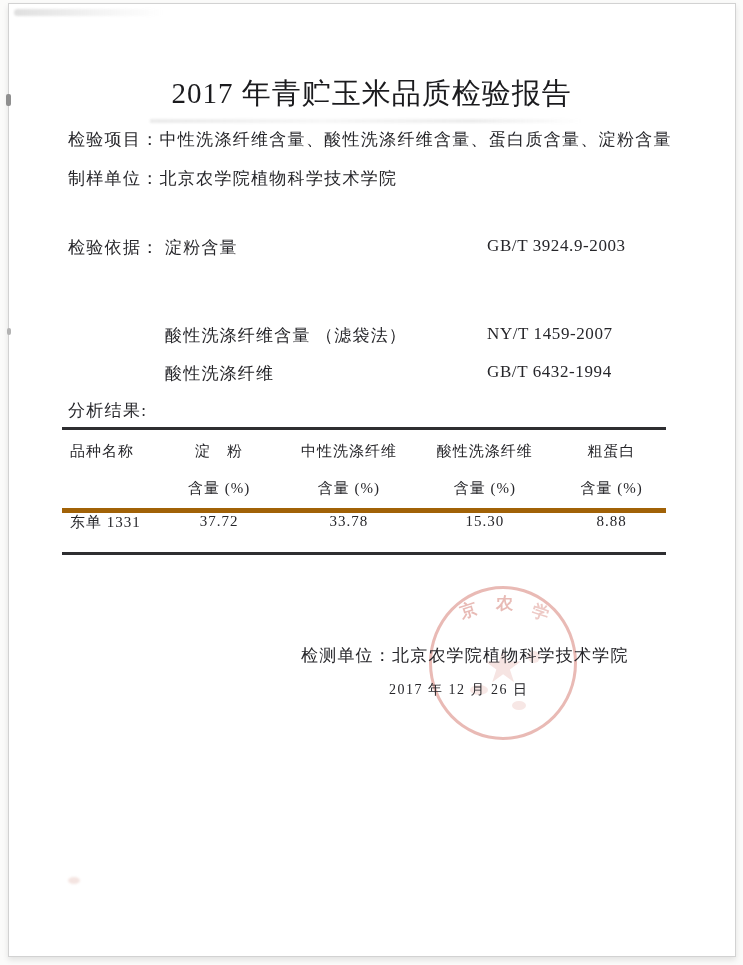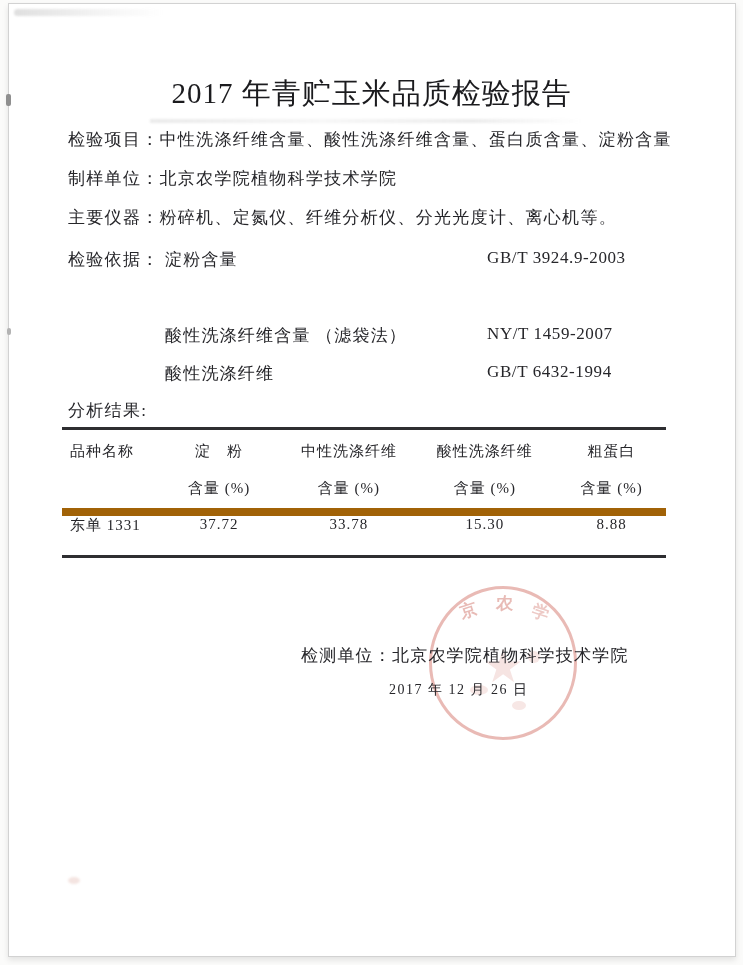--- a/index.html
+++ b/index.html
@@ -21,21 +21,21 @@
   }
   .field-line{left:68px;font-size:17px;letter-spacing:1.3px;white-space:nowrap;}
   .field-label{font-weight:normal;}
   .basis-row{left:0;width:100%;height:22px;}
   .basis-label{position:absolute;left:68px;font-size:17px;letter-spacing:1.3px;}
   .basis-item{position:absolute;left:165px;font-size:17px;letter-spacing:1.2px;white-space:nowrap;}
   .basis-std{position:absolute;left:487px;font-size:17px;letter-spacing:0.6px;white-space:nowrap;}
   .analysis-label{left:68px;top:399px;font-size:17px;letter-spacing:1.3px;}
 
   .result-table{left:62px;top:427px;width:604px;font-size:15px;}
-  .t-head{position:relative;height:78px;border-top:3px solid #2e2e31;border-bottom:8px solid #a16207;}
+  .t-head{position:relative;height:78px;border-top:3px solid #2e2e31;border-bottom:5px solid #a16207;}
   .t-row{position:absolute;left:0;width:100%;display:flex;}
   .t-row1{top:12px;}
   .t-row2{top:49px;}
   .t-body-row{position:relative;display:flex;height:39px;border-bottom:3px solid #2e2e31;}
   .tc{letter-spacing:1px;}
   .c1{width:15%;text-align:left;padding-left:8px;box-sizing:border-box;}
   .c2{width:22%;text-align:center;}
   .c3{width:21%;text-align:center;}
   .c4{width:24%;text-align:center;}
   .c5{width:18%;text-align:center;}
@@ -97,25 +97,22 @@
   </div>
 
   <h1 class="abs report-title">2017 年青贮玉米品质检验报告</h1>
 
   <div class="abs field-line" style="top:128px">
     <span class="field-label">检验项目：</span><span>中性洗涤纤维含量、酸性洗涤纤维含量、蛋白质含量、淀粉含量</span>
   </div>
   <div class="abs field-line" style="top:167px">
     <span class="field-label">制样单位：</span><span>北京农学院植物科学技术学院</span>
   </div>
-  <div class="abs field-line" style="top:206px">
-    <span class="field-label">主要仪器：</span><span>粉碎机、定氮仪、纤维分析仪、分光光度计、离心机等。</span>
-  </div>
 
-  <div class="abs basis-row" style="top:248px">
+  <div class="abs basis-row" style="top:236px">
     <span class="basis-label">检验依据：</span>
     <span class="basis-item">淀粉含量</span>
     <span class="basis-std">GB/T 3924.9-2003</span>
   </div>
   <div class="abs basis-row" style="top:324px">
     <span class="basis-item">酸性洗涤纤维含量 （滤袋法）</span>
     <span class="basis-std">NY/T 1459-2007</span>
   </div>
   <div class="abs basis-row" style="top:362px">
     <span class="basis-item">酸性洗涤纤维</span>

